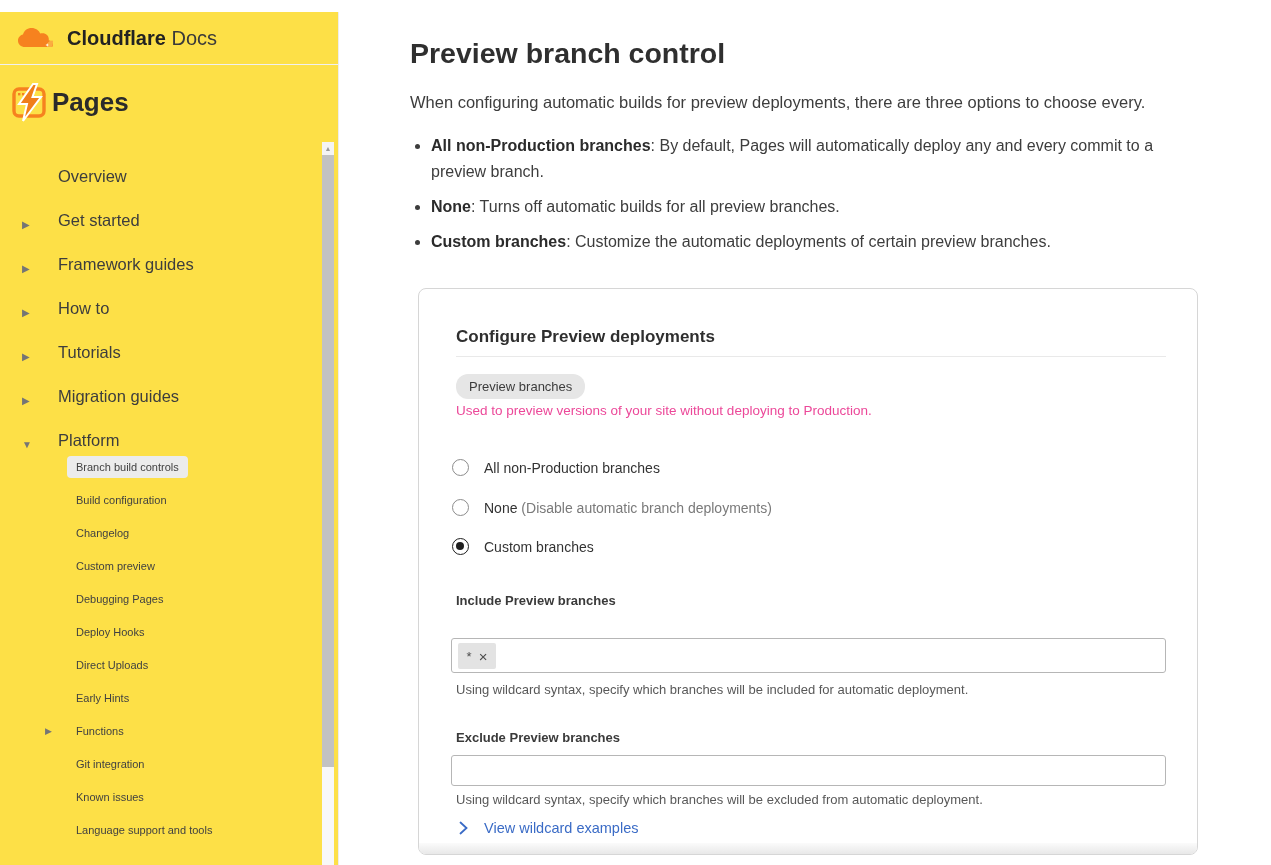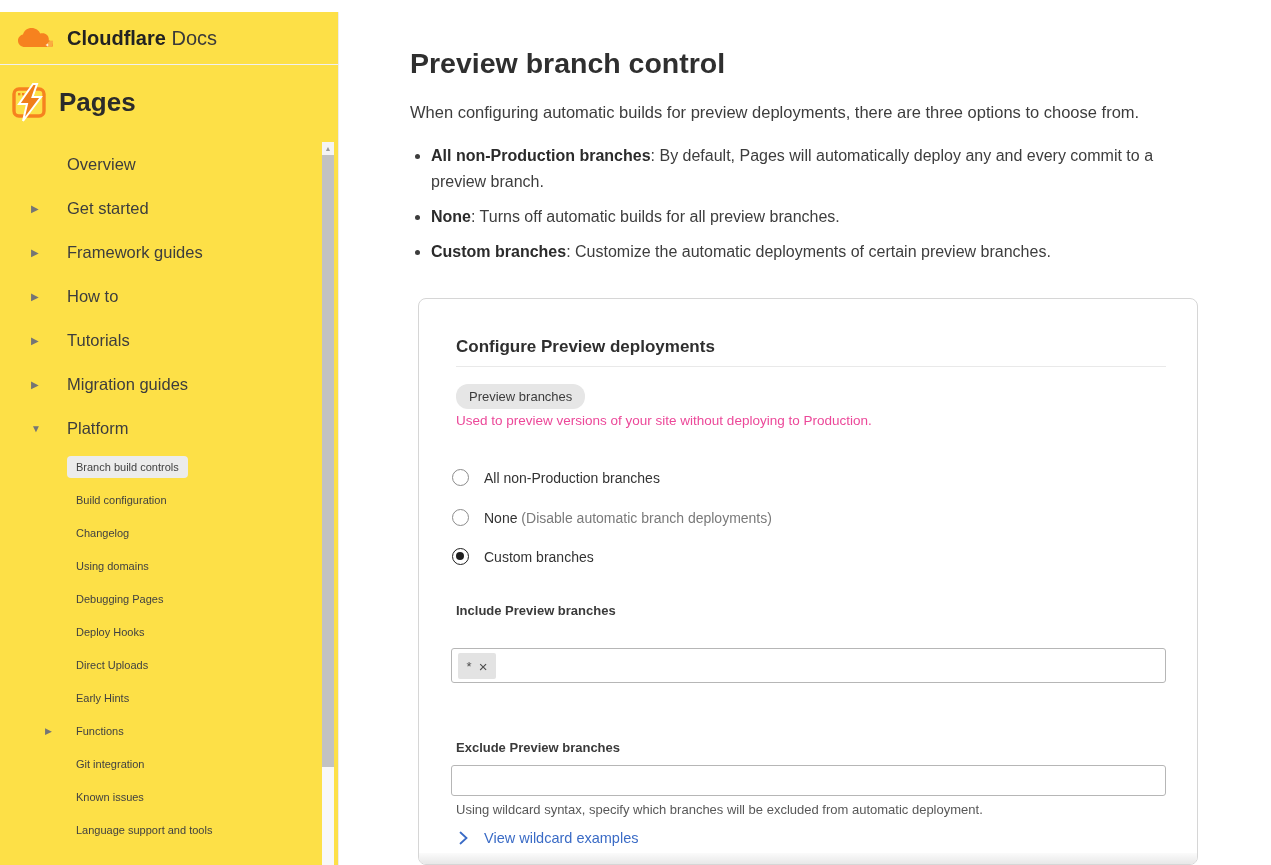--- a/index.html
+++ b/index.html
@@ -6,39 +6,39 @@
   html, body { width: 1271px; height: 865px; overflow: hidden; background: #fff;
     font-family: "Liberation Sans", sans-serif; color: #3d3d3d; }
 
   
   .sidebar { position: absolute; left: 0; top: 12px; width: 339px; height: 865px;
     background: #fde047; border-right: 1px solid #ededed; }
   .brand-row { height: 53px; display: flex; align-items: center; gap: 10px;
     padding-left: 17px; border-bottom: 1px solid #f0f0f0; cursor: pointer; }
   .brand-text { font-size: 20px; color: #3a3a3a; white-space: nowrap; }
   .brand-text .bold { font-weight: 700; color: #222; }
-  .product-row { display: flex; align-items: center; gap: 9px; margin: 17px 0 0 10px; cursor: pointer; }
+  .product-row { display: flex; align-items: center; gap: 2px; margin: 17px 0 0 10px; cursor: pointer; }
   .product-label { font-size: 26px; font-weight: 700; color: #2b2b2b; }
 
   .nav { position: absolute; top: 130px; left: 0; right: 13px; bottom: 0; overflow: hidden; }
-  .nav-item { height: 44px; display: flex; align-items: center; padding-left: 31px; cursor: pointer; }
+  .nav-item { height: 44px; display: flex; align-items: flex-end; padding-left: 22px; cursor: pointer; }
   .nav-item .caret { width: 14px; margin-right: 22px; font-size: 10px; color: #757575; flex: 0 0 auto; }
   .nav-item .nav-label { font-size: 16.5px; color: #3d3d3d; }
   .sub-item { height: 33px; display: flex; align-items: center; padding-left: 45px; cursor: pointer; }
   .sub-item .caret { width: 31px; font-size: 9px; color: #757575; flex: 0 0 auto; }
   .sub-label { font-size: 11px; color: #414141; padding: 5px 9px; margin-left: -9px; border-radius: 4px; }
   .sub-item.selected .sub-label { background: #ececec; }
 
   .scrollbar { position: absolute; top: 130px; right: 4px; width: 12px; bottom: 0; background: #f8f8f8; }
   .scroll-up { height: 13px; background: #f4f4f4; color: #9b9b9b; font-size: 7px;
     text-align: center; line-height: 13px; cursor: pointer; }
   .scroll-thumb { position: absolute; top: 13px; left: 0; width: 12px; height: 612px; background: #c2c2c2; cursor: grab; }
 
   
-  .main { position: absolute; left: 410px; top: 0; width: 861px; padding: 44px 70px 0 0; }
+  .main { position: absolute; left: 410px; top: 0; width: 861px; padding: 34px 70px 0 0; }
   .page-title { font-size: 28.5px; line-height: 38px; font-weight: 700; color: #2f2f2f; margin-bottom: 18px; }
   .intro { font-size: 16.5px; line-height: 24px; color: #3d3d3d; margin-bottom: 19px; }
   ul.opts { margin-left: 21px; }
   ul.opts li { font-size: 16px; line-height: 26px; color: #3d3d3d; margin-bottom: 9px; max-width: 755px; }
   ul.opts li .term { font-weight: 700; color: #2b2b2b; }
 
   
   .figure { position: relative; margin: 33px 0 0 8px; width: 780px; height: 567px;
     border: 1px solid #d6d6d6; border-radius: 8px; background: #fff; overflow: hidden; }
   .cfg-heading { position: absolute; left: 37px; top: 38px; font-size: 17px; font-weight: 700; color: #2f2f2f; }
@@ -136,21 +136,21 @@
     <div class="sub-item">
       <span class="caret"></span>
       <span class="sub-label">Build configuration</span>
     </div>
     <div class="sub-item">
       <span class="caret"></span>
       <span class="sub-label">Changelog</span>
     </div>
     <div class="sub-item">
       <span class="caret"></span>
-      <span class="sub-label">Using domains</span>
+      <span class="sub-label">Custom preview</span>
     </div>
     <div class="sub-item">
       <span class="caret"></span>
       <span class="sub-label">Debugging Pages</span>
     </div>
     <div class="sub-item">
       <span class="caret"></span>
       <span class="sub-label">Deploy Hooks</span>
     </div>
     <div class="sub-item">
@@ -180,21 +180,21 @@
   </div>
 
   <div class="scrollbar">
     <div class="scroll-up">▲</div>
     <div class="scroll-thumb"></div>
   </div>
 </div>
 
 <div class="main">
   <div class="page-title">Preview branch control</div>
-  <p class="intro">When configuring automatic builds for preview deployments, there are three options to choose from.</p>
+  <p class="intro">When configuring automatic builds for preview deployments, there are three options to choose every.</p>
 
   <ul class="opts">
     <li><span class="term">All non-Production branches</span><span>: By default, Pages will automatically deploy any and every commit to a preview branch.</span></li>
     <li><span class="term">None</span><span>: Turns off automatic builds for all preview branches.</span></li>
     <li><span class="term">Custom branches</span><span>: Customize the automatic deployments of certain preview branches.</span></li>
   </ul>
 
   <div class="figure">
     <div class="cfg-heading">Configure Preview deployments</div>
     <div class="cfg-divider"></div>
@@ -214,20 +214,21 @@
       <span class="radio-label">Custom branches</span>
     </div>
 
     <div class="field-label inc">Include Preview branches</div>
     <div class="input-box inc">
       <span class="chip">
         <span>*</span>
         <span class="chip-x">×</span>
       </span>
     </div>
+    <div class="help inc">Using wildcard syntax, specify which branches will be included for automatic deployment.</div>
 
     <div class="field-label exc">Exclude Preview branches</div>
     <div class="input-box exc"></div>
     <div class="help exc">Using wildcard syntax, specify which branches will be excluded from automatic deployment.</div>
 
     <div class="wildcard-link">
       <svg width="9" height="14" viewBox="0 0 9 14">
         <path d="M1.5 1.5 L7.5 7 L1.5 12.5" fill="none" stroke="#3a6bc6" stroke-width="1.8" stroke-linecap="round"></path>
       </svg>
       <span>View wildcard examples</span>

